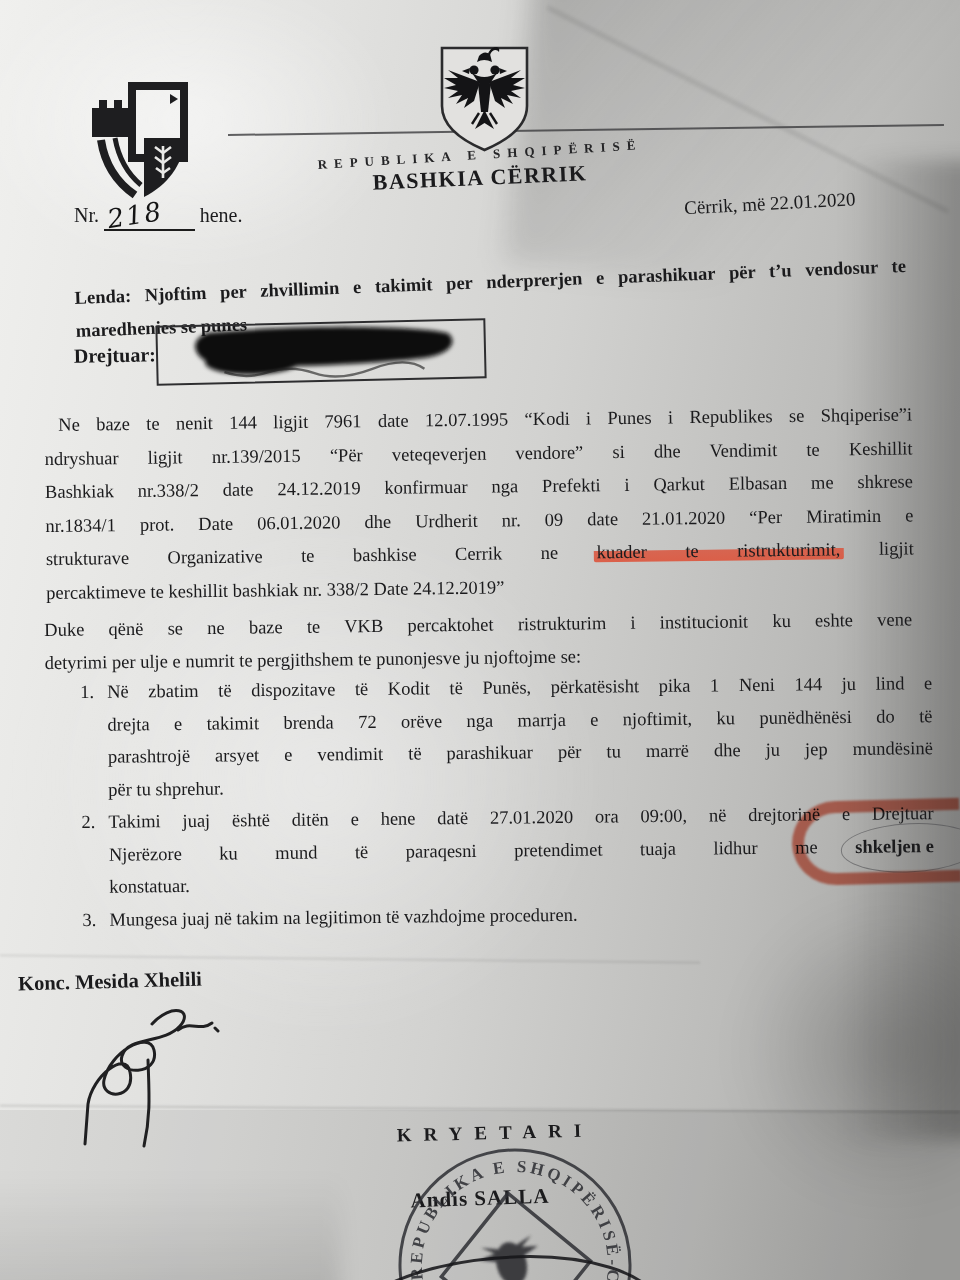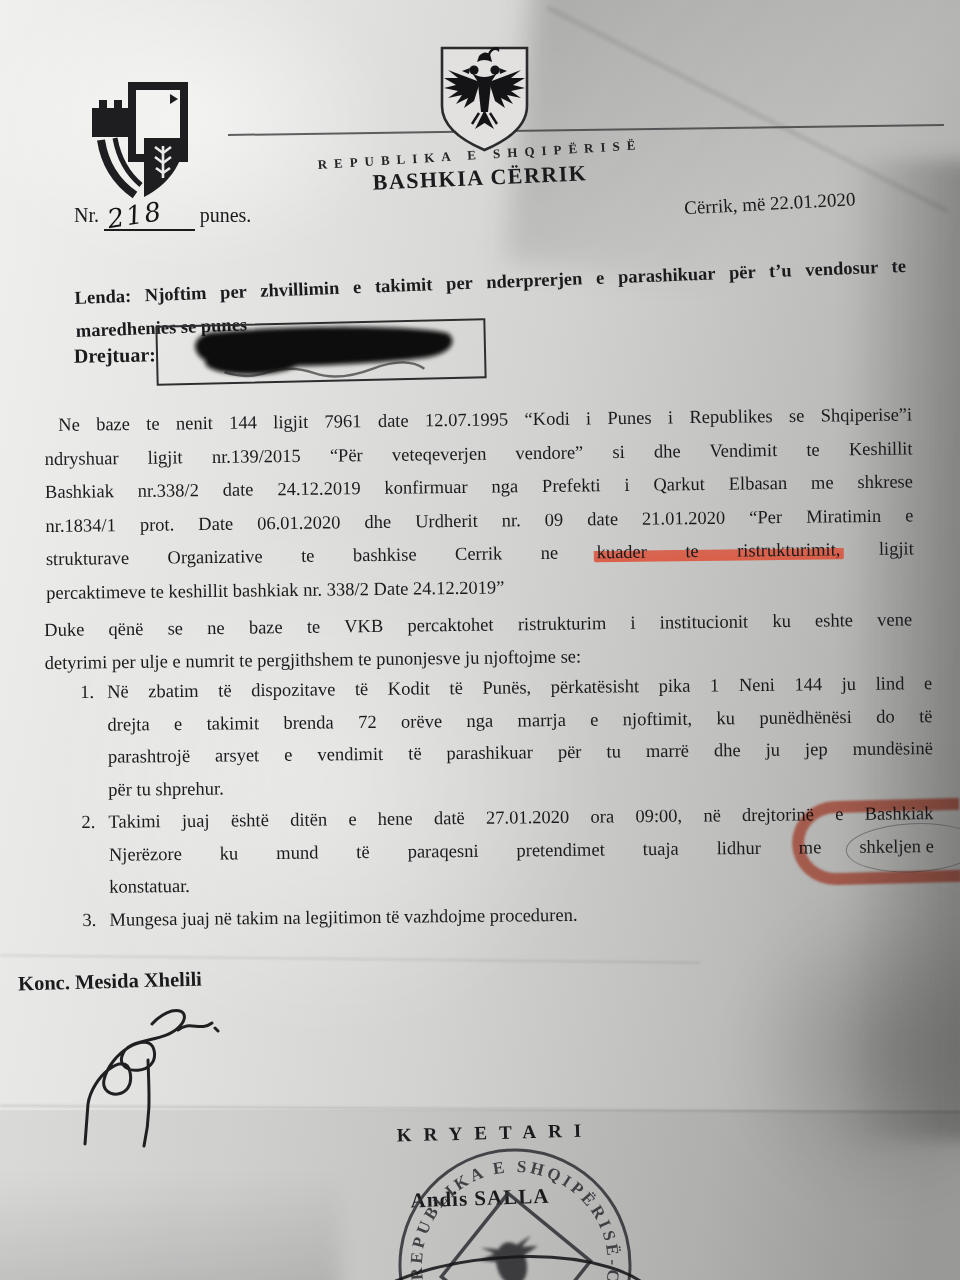--- a/index.html
+++ b/index.html
@@ -62,21 +62,21 @@
   .item{display:flex;}
   .item .num{width:27px;flex:none;}
   .item .itext{flex:1;min-width:0;}
   
   .red-ul{background:linear-gradient(to top,rgba(221,82,57,.88) 6%,rgba(219,80,56,.82) 54%,rgba(219,80,56,0) 58%);
     padding:0 3px;margin:0 -3px;border-radius:2px;}
   .cmark{position:absolute;left:792px;top:800px;width:168px;height:84px;
     border:12px solid rgba(219,78,52,.72);border-right:none;
     border-radius:46px 0 0 46px / 44px 0 0 44px;
     filter:blur(1.1px);mix-blend-mode:multiply;transform:rotate(-1.5deg);z-index:5;}
-  .pen-oval{position:relative;display:inline-block;}
+  .pen-oval{position:relative;display:inline-block;font-weight:bold;}
   .pen-oval::after{content:"";position:absolute;left:-14px;right:-46px;top:-7px;bottom:-9px;
     border:1.5px solid rgba(70,70,72,.55);border-radius:50%;transform:rotate(-2deg);}
   
   .konc{position:absolute;left:18px;top:970px;font-size:20.5px;font-weight:bold;transform:rotate(-1.5deg);}
   .clerk-sig{position:absolute;left:52px;top:992px;}
   .kryetari{position:absolute;left:350px;top:1122px;width:290px;text-align:center;
     font-size:19px;font-weight:bold;letter-spacing:12px;transform:rotate(-1.5deg);}
   .mayor{position:absolute;left:340px;top:1186px;width:280px;text-align:center;
     font-size:21px;font-weight:bold;letter-spacing:1px;transform:rotate(-2deg);}
   .stamp{position:absolute;left:330px;top:1135px;z-index:4;}
@@ -139,21 +139,21 @@
       <path d="M47,73 l-7,11"></path>
         <path d="M58,73 l7,11"></path>
     </g>
   </svg>
 
   <div class="republic">REPUBLIKA E SHQIPËRISË</div>
   <div class="municipality">BASHKIA CËRRIK</div>
 
   <div class="protocol">
     <span>Nr.</span>
-    <span class="underlined"><span class="hand-num">218</span></span><span>punes.</span>
+    <span class="underlined"><span class="hand-num">218</span></span><span>hene.</span>
   </div>
 
   <div class="dateline">Cërrik, më 22.01.2020</div>
 
   <div class="subject">
     <div class="l1"><span>Lenda:</span> <span>Njoftim per zhvillimin e takimit per nderprerjen e parashikuar për t’u vendosur te</span></div>
     <div>maredhenies se punes</div>
   </div>
 
   <div class="addr-label">Drejtuar:</div>
@@ -192,21 +192,21 @@
       <div class="itext">
         <div class="jline">Në zbatim të dispozitave të Kodit të Punës, përkatësisht pika 1 Neni 144 ju lind e</div>
         <div class="jline">drejta e takimit brenda 72 orëve nga marrja e njoftimit, ku punëdhënësi do të</div>
         <div class="jline">parashtrojë arsyet e vendimit të parashikuar për tu marrë dhe ju jep mundësinë</div>
         <div class="jline last">për tu shprehur.</div>
       </div>
     </div>
     <div class="item">
       <span class="num">2.</span>
       <div class="itext">
-        <div class="jline"><span>Takimi juaj është ditën e hene datë 27.01.2020 ora 09:00, në drejtorinë e</span> <span>Bashkiak</span></div>
+        <div class="jline"><span>Takimi juaj është ditën e hene datë 27.01.2020 ora 09:00, në drejtorinë e</span> <span>Drejtuar</span></div>
         <div class="jline"><span>Njerëzore  ku mund të paraqesni pretendimet tuaja lidhur me</span> <span class="pen-oval">shkeljen e</span></div>
         <div class="jline last">konstatuar.</div>
       </div>
     </div>
     <div class="item">
       <span class="num">3.</span>
       <div class="itext">
         <div class="jline last">Mungesa juaj në takim na legjitimon të vazhdojme proceduren.</div>
       </div>
     </div>

